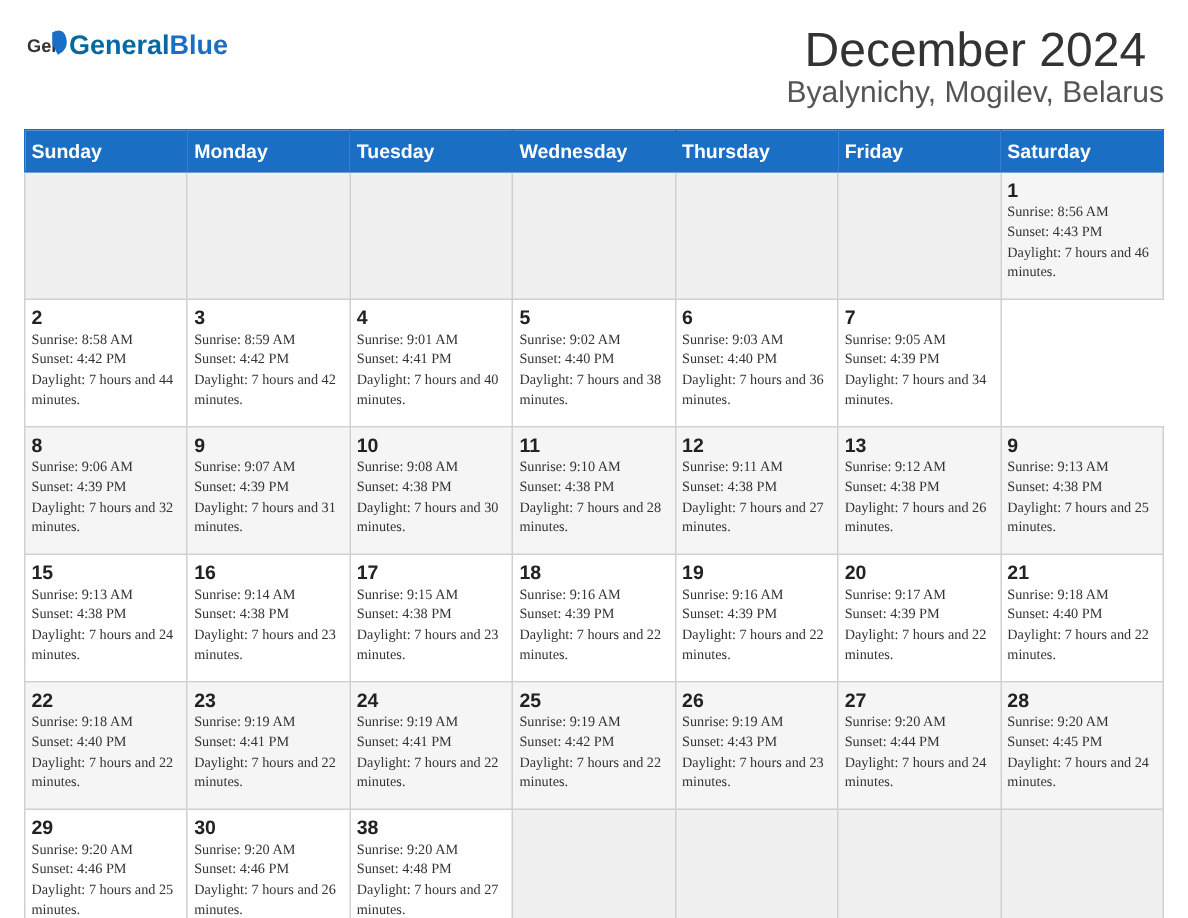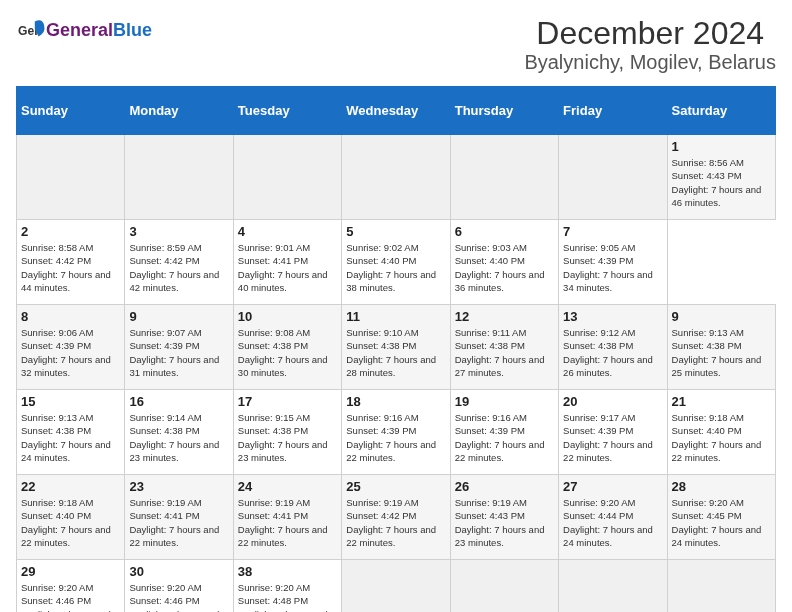--- a/index.html
+++ b/index.html
@@ -43,21 +43,21 @@
       color: #555;
     }
     table {
       width: 100%;
       border-collapse: collapse;
       font-size: 10.5px;
     }
     thead tr th {
       background: #1a6fc4;
       color: #fff;
-      padding: 16px 4px;
+      padding: 6px 4px;
       text-align: left;
       font-size: 13px;
       font-weight: bold;
       border: 1px solid #1a6fc4;
     }
     tbody tr td {
       border: 1px solid #d0d0d0;
       vertical-align: top;
       padding: 4px 4px 4px 4px;
       width: 14.28%;
@@ -75,37 +75,38 @@
       font-size: 13px;
       font-weight: bold;
       color: #222;
       display: block;
       margin-bottom: 2px;
     }
     .day-info {
       font-size: 9.5px;
       color: #333;
       line-height: 1.4;
+      font-family: Liberation Serif, serif;
     }
     .empty-cell {
       background: #f0f0f0 !important;
     }
   </style>
 </head>
 <body>
 
 <div class="page">
   <div class="header">
     <div class="logo">
       <svg class="logo-icon" viewBox="0 0 30 30" xmlns="http://www.w3.org/2000/svg">
         <text x="0" y="20" font-size="13" font-weight="bold" fill="#333">Gen</text>
         <path d="M18 6 Q26 2 28 10 Q30 18 22 22 L18 14 Z" fill="#1a6fc4"></path>
       </svg>
       <div>
-        <span style="font-size:18px;font-weight:bold;color:#701a75;">General</span><span style="font-size:18px;font-weight:bold;color:#1a6fc4;">Blue</span>
+        <span style="font-size:18px;font-weight:bold;color:#0369a1;">General</span><span style="font-size:18px;font-weight:bold;color:#1a6fc4;">Blue</span>
       </div>
     </div>
     <div class="title-block">
       <div class="month-title">December 2024</div>
       <div class="subtitle">Byalynichy, Mogilev, Belarus</div>
     </div>
   </div>
 
   <table>
     <thead>

